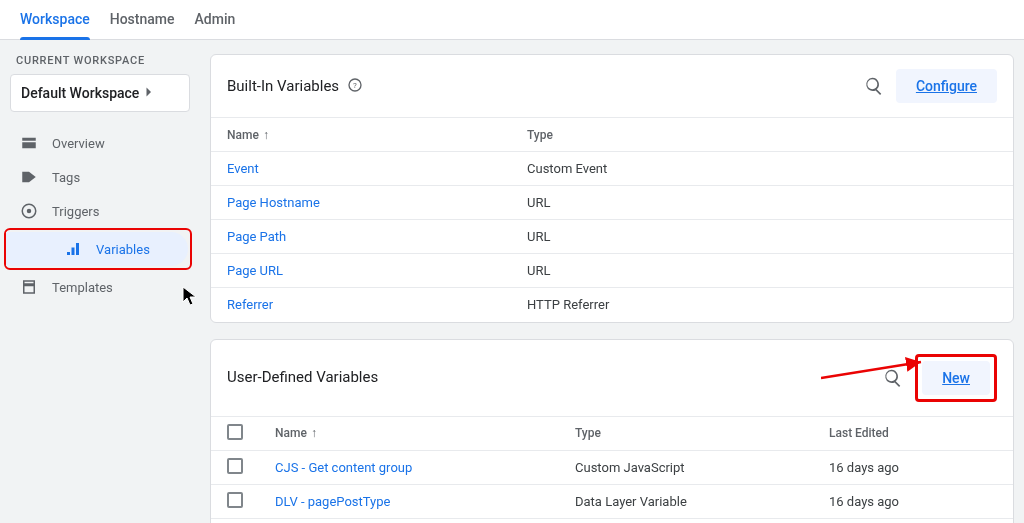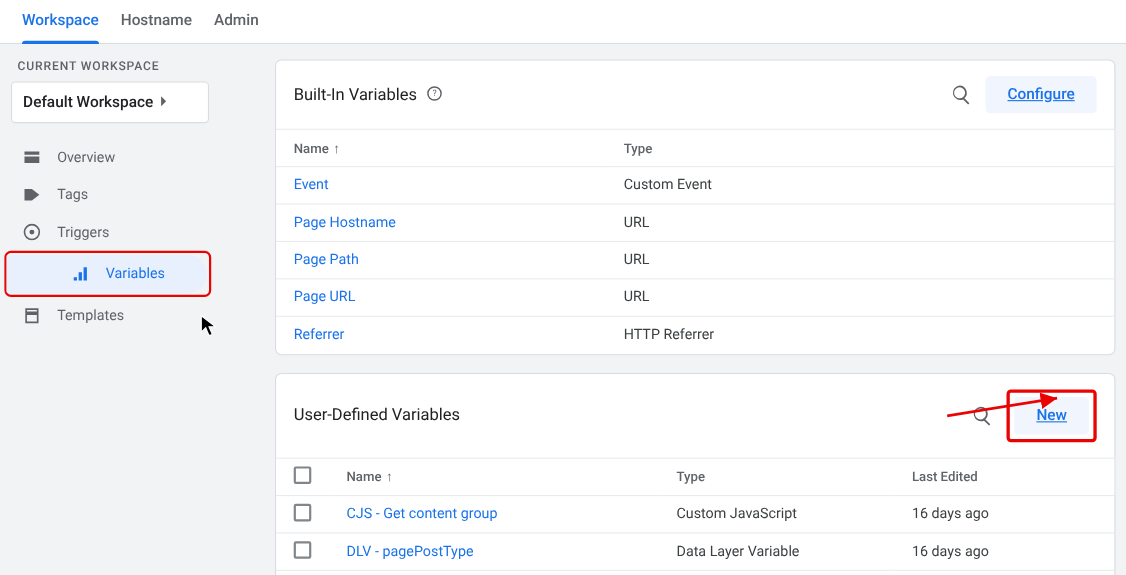--- a/index.html
+++ b/index.html
@@ -133,21 +133,20 @@
     width:16px;height:20px;
     pointer-events:none;
   }
 
   
   .panel{
     background:#fff;
     border:1px solid var(--border);
     border-radius:6px;
     margin-bottom:16px;
-    margin-left:40px;
   }
   .panel-header{
     display:flex;
     align-items:center;
     justify-content:space-between;
     padding:14px 16px;
   }
   .panel-title{
     font:400 15px/1 "Google Sans",Roboto,Arial;
     color:#202124;

